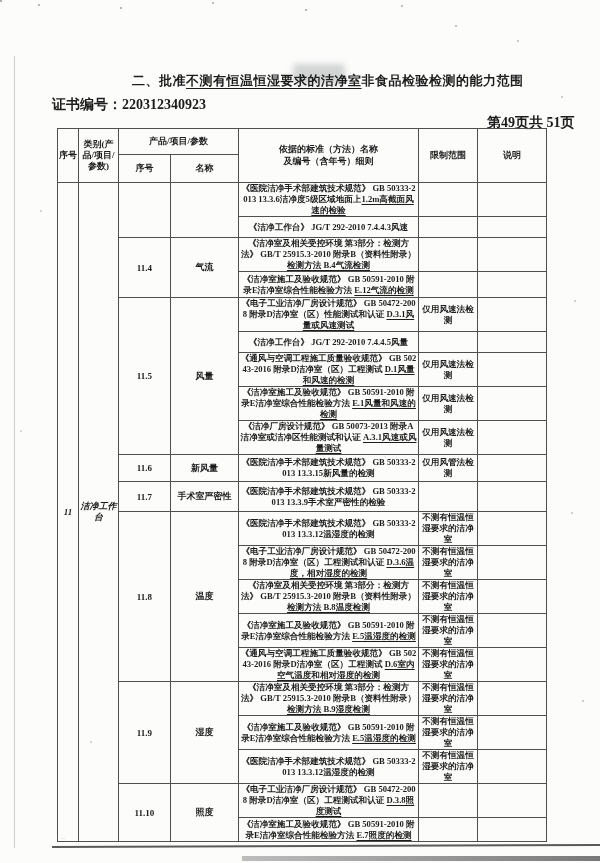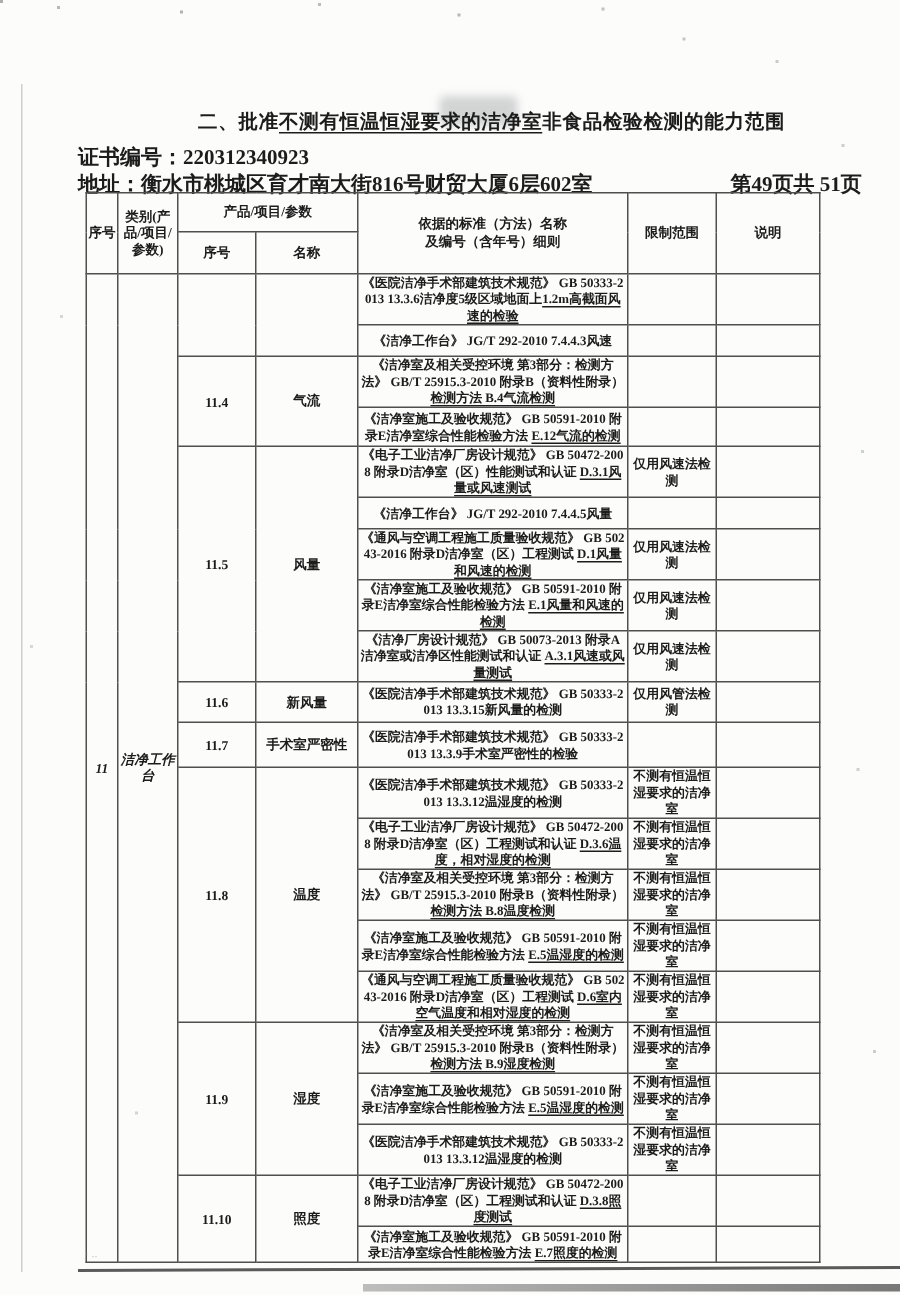--- a/index.html
+++ b/index.html
@@ -43,23 +43,20 @@
   <div class="speckles"></div>
   <div class="edge-line-left"></div>
   <div class="smudge"></div>
 
   <div class="title">
     <span>二、批准</span><span class="uline">不测有恒温恒湿要求的洁净室</span><span>非食品检验检测的能力范围</span>
   </div>
 
   <div class="meta cert">
     <span>证书编号：</span><span>220312340923</span>
-  </div>
-  <div class="meta addr">
-    <span>地址：</span><span>衡水市桃城区育才南大街816号财贸大厦6层602室</span>
   </div>
   <div class="pageinfo">第49页共 51页</div>
 
   <table class="grid">
     <colgroup>
       <col style="width:21px">
         <col style="width:40px">
         <col style="width:52px">
         <col style="width:68px">
       <col style="width:180px">

